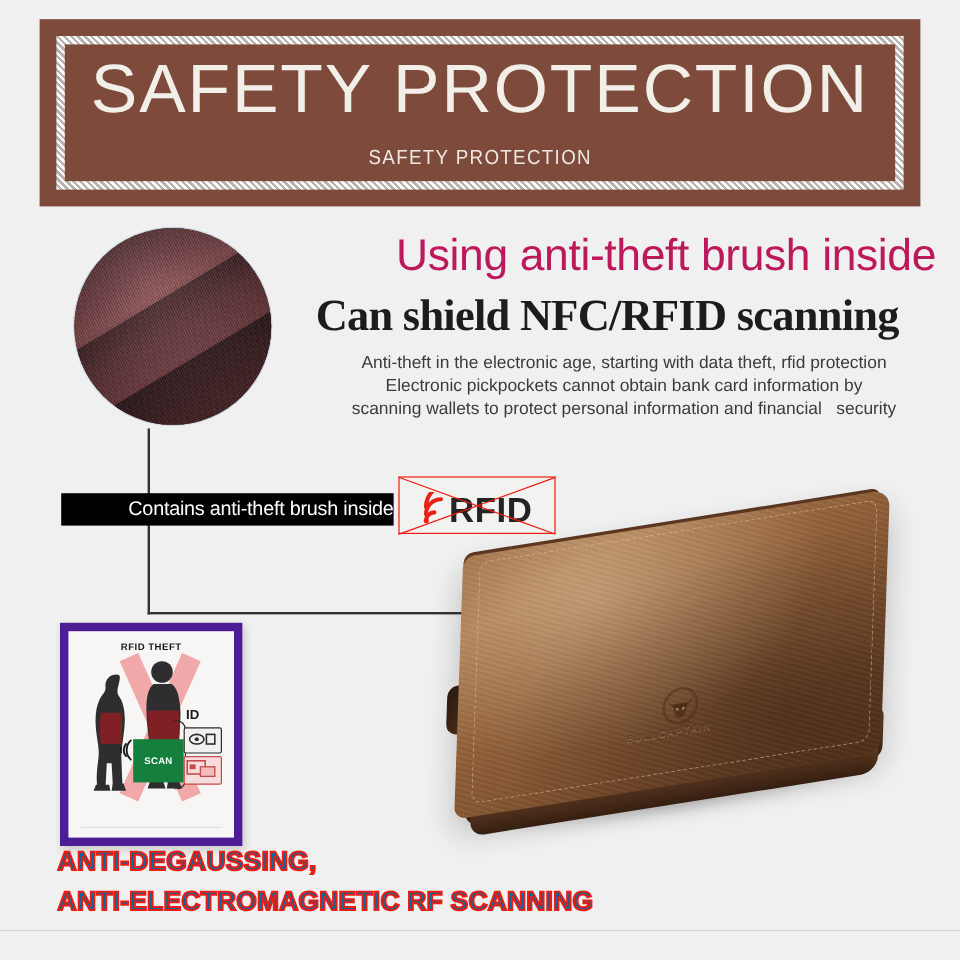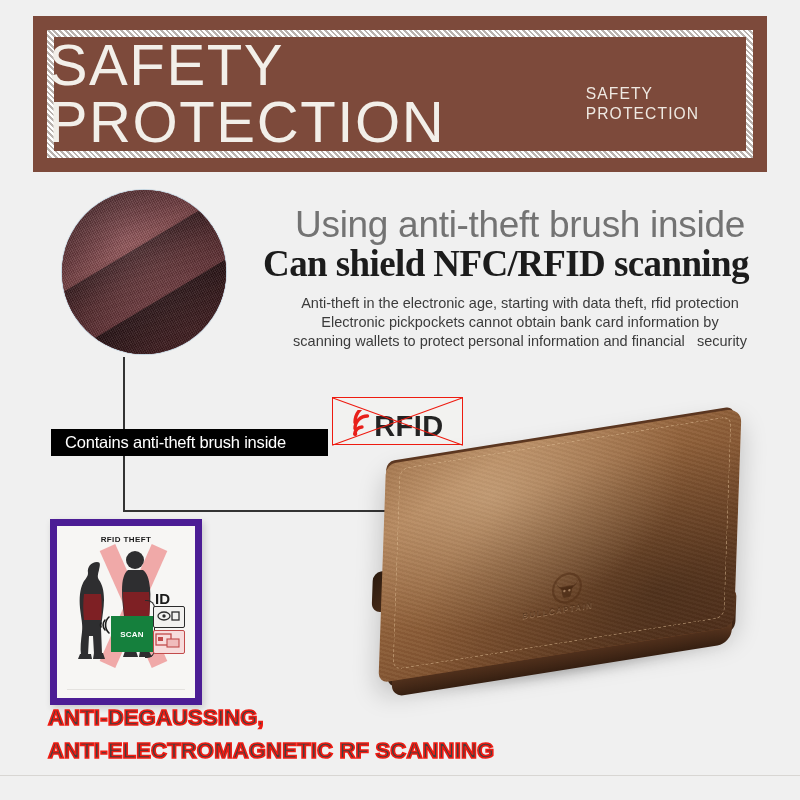--- a/index.html
+++ b/index.html
@@ -26,21 +26,21 @@
       repeating-linear-gradient(45deg,#ffffff 0px,#ffffff 2px,#b9b2ae 2px,#b9b2ae 4px);
     background-origin:border-box;
     background-clip:border-box;
   }
   .banner-face{
     position:absolute;left:0;top:0;right:0;bottom:0;
     background:#7d4a3b;
   }
   .banner-text{
     position:absolute;left:0;right:0;top:0;bottom:0;
-    display:flex;flex-direction:row;align-items:center;justify-content:center;
+    display:flex;flex-direction:column;align-items:center;justify-content:center;
   }
   .banner-title{
     color:#f2efe9;
     font-size:57px;
     letter-spacing:1.5px;
     font-weight:400;
     line-height:1;
     font-family:"Liberation Sans", sans-serif;
     transform:scaleX(1.02);
   }
@@ -48,23 +48,23 @@
     color:#efe9e2;
     font-size:17px;
     letter-spacing:1.2px;
     margin-top:19px;
     font-weight:400;
     transform:scaleX(0.92);
   }
 
   
   .head1{
-    position:absolute;left:260px;top:204px;width:520px;
-    text-align:center;
-    font-size:37px;color:#737373;font-weight:400;
+    position:absolute;left:260px;top:192px;width:520px;
+    text-align:right;
+    font-size:37px;color:#be185d;font-weight:400;
     letter-spacing:-0.3px;
     white-space:nowrap;
   }
   .head2{
     position:absolute;left:226px;top:242px;width:560px;
     text-align:center;
     font-size:37px;color:#1c1c1c;font-weight:bold;
     letter-spacing:-0.6px;
     white-space:nowrap;
     font-family:Liberation Serif, serif;
@@ -122,24 +122,24 @@
     position:absolute;left:123px;top:510px;width:410px;height:1.6px;
     background:#333;
   }
   .reddot{
     position:absolute;left:525px;top:505px;width:13px;height:13px;
     border-radius:50%;background:#ee1b10;
   }
 
   
   .blacklabel{
-    position:absolute;left:51px;top:429px;width:277px;height:27px;
+    position:absolute;left:51px;top:411px;width:277px;height:27px;
     background:#000;
     display:flex;align-items:center;
-    padding-left:14px;box-sizing:border-box;
+    padding-left:14px;box-sizing:border-box;justify-content:flex-end;
   }
   .blacklabel span{
     color:#fff;font-size:16.5px;letter-spacing:-0.2px;white-space:nowrap;
   }
 
   
   .rfidbadge{
     position:absolute;left:332px;top:397px;width:131px;height:48px;
     border:1.6px solid #ee1b10;
     background:#f2f2f0;
@@ -266,21 +266,21 @@
     position:absolute;left:54px;top:90px;width:42px;height:36px;
     background:#15803d;
     display:flex;align-items:center;justify-content:center;
   }
   .tc-scan span{font-size:8px;font-weight:bold;color:#fff;letter-spacing:.2px;}
   .tc-waves{
     position:absolute;left:36px;top:85px;width:20px;height:28px;
   }
   .tc-id{
     position:absolute;left:98px;top:64px;
-    font-size:15px;font-weight:bold;color:#1a1a1a;
+    font-size:11px;font-weight:bold;color:#1a1a1a;
   }
   .tc-card1{
     position:absolute;left:96px;top:80px;width:30px;height:20px;
     background:#f2f1ef;border:1.4px solid #2b2b2b;border-radius:2px;
   }
   .tc-card2{
     position:absolute;left:96px;top:104px;width:30px;height:22px;
     background:#f7dcdc;border:1.4px solid #c24b4b;border-radius:2px;
   }
   .tc-bracket{
@@ -292,21 +292,21 @@
     font-size:7.8px;color:#4a4a4a;line-height:11px;
   }
   .tc-rule{
     position:absolute;left:10px;right:10px;bottom:8px;height:1px;background:#e4e2df;
   }
 
   
   .redline{
     position:absolute;left:48px;
     font-size:22px;font-weight:bold;letter-spacing:0.2px;
-    color:#404040;
+    color:#0369a1;
     -webkit-text-stroke:1.7px #ef1b12;
     white-space:nowrap;
   }
   .redline1{top:705px;}
   .redline2{top:738px;}
 
   .bottomrule{
     position:absolute;left:0;top:775px;width:800px;height:1px;
     background:#d8d6d3;
   }

